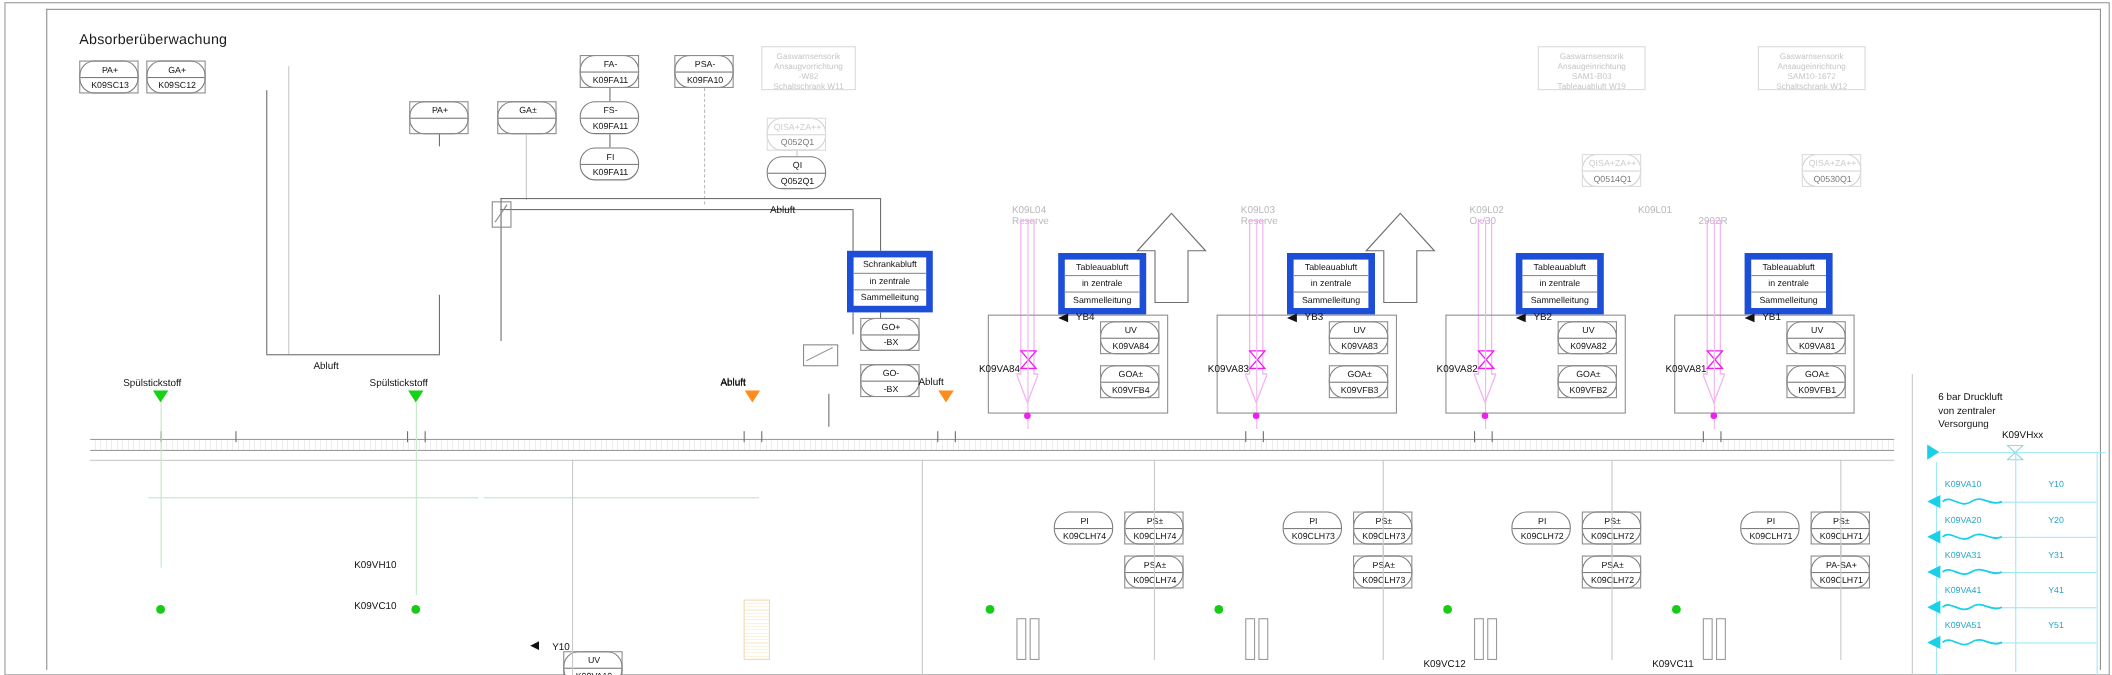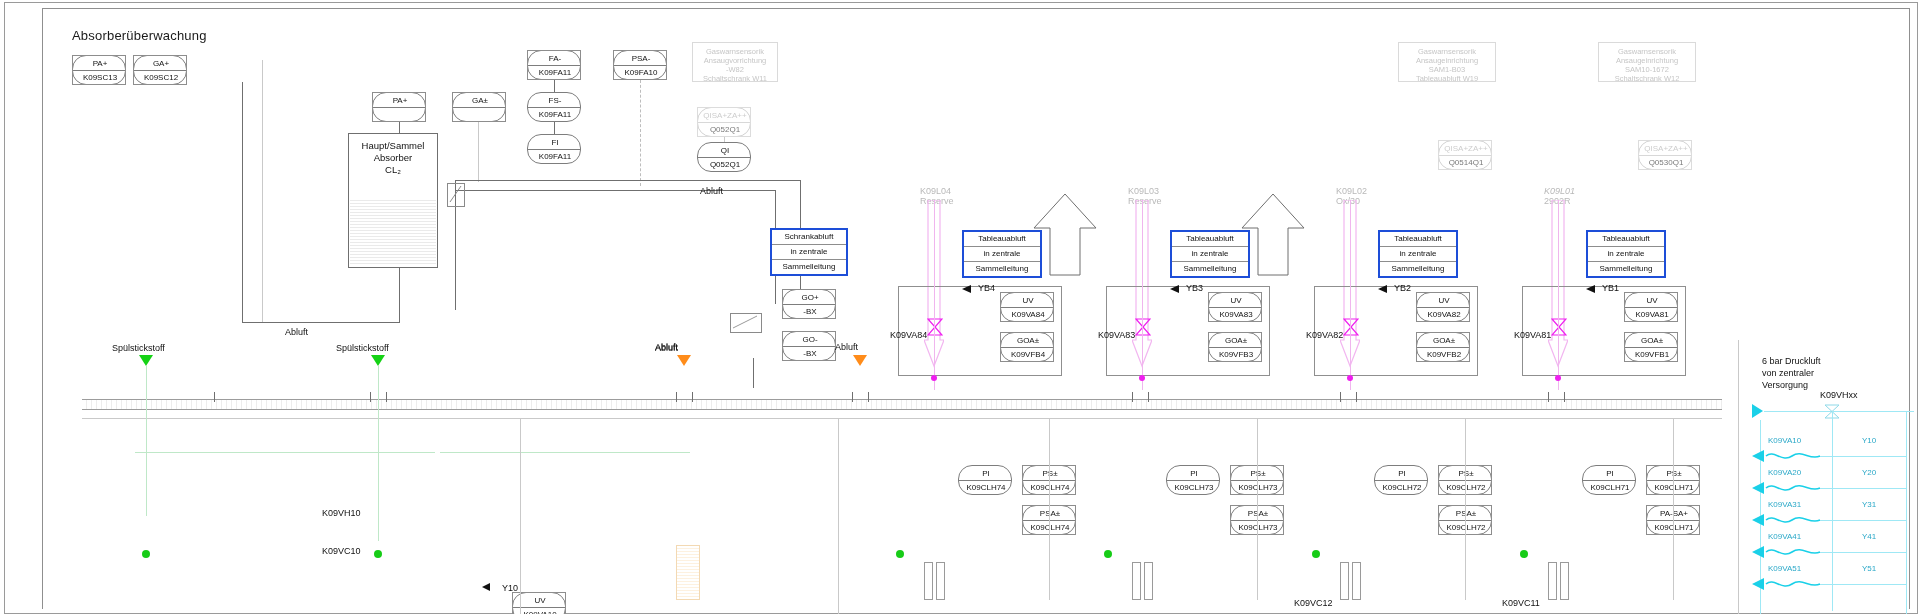--- a/index.html
+++ b/index.html
@@ -34,21 +34,21 @@
   .bub .u,.bub .l{position:absolute;left:0;width:54px;text-align:center;font-size:8px;color:#111;}
   .bub .u{top:2.5px;}
   .bub .l{top:17px;}
   .bub.g{border-color:#d2d2d2;}
   .bub.g .sq{border-color:#dcdcdc;}
   .bub.g .mid{background:#d8d8d8;}
   .bub.g .u{color:#cdcdcd;}
   .bub.g .l{color:#7a7a7a;}
 
   
-  .box3{position:absolute;width:72px;border:2px solid #1d4ed8;background:#fff;box-sizing:border-box;}
+  .box3{position:absolute;width:72px;border:6px solid #1d4ed8;background:#fff;box-sizing:border-box;}
   .box3 div{font-size:8px;text-align:center;color:#111;border-bottom:1px solid #8d8d8d;height:14px;line-height:14px;}
   .box3 div:last-child{border-bottom:none;}
 
   
   .gbox{position:absolute;border:1px solid #dadada;background:#fff;box-sizing:border-box;
         font-size:7.5px;color:#c6c6c6;text-align:center;line-height:9px;padding-top:4px;}
 
   
   .absorber{position:absolute;border:1px solid #6f6f6f;background:#fff;box-sizing:border-box;}
   .absorber .cap{position:absolute;left:0;top:6px;width:100%;text-align:center;font-size:9.5px;color:#111;line-height:12px;}
@@ -187,28 +187,20 @@
     <div>SAM1-B03</div>
     <div>Tableauabluft W19</div>
   </div>
   <div class="gbox" style="left:1598px;top:42px;width:98px;height:40px;">
     <div>Gaswarnsensorik</div>
     <div>Ansaugeinrichtung</div>
     <div>SAM10-1672</div>
     <div>Schaltschrank W12</div>
   </div>
 
-  <div class="absorber" style="left:348px;top:133px;width:90px;height:135px;">
-    <div class="cap">
-      <span>Haupt/Sammel</span><br>
-      <span>Absorber</span><br>
-      <span>CL₂</span>
-    </div>
-    <div class="hatch"></div>
-  </div>
   <div class="ln v" style="left:399px;top:122px;height:11px;"></div>
   <div class="ln v lt" style="left:478px;top:122px;height:60px;"></div>
 
   <div class="ln v" style="left:242px;top:82px;height:240px;"></div>
   <div class="ln v lt" style="left:262px;top:60px;height:262px;"></div>
   <div class="tri" style="left:235px;top:84px;border-top-color:#333;border-left-width:4px;border-right-width:4px;border-top-width:8px;transform:rotate(180deg);"></div>
 
   <div class="ln h" style="left:242px;top:322px;width:158px;"></div>
   <div class="ln v" style="left:399px;top:268px;height:54px;"></div>
   <div class="t" style="left:285px;top:327px;">Abluft</div>
@@ -494,21 +486,21 @@
       <div class="u">PSA±</div>
       <div class="l">K09CLH72</div>
     </div>
     <div class="ln v lt" style="left:1465px;top:495px;height:10px;"></div>
     <div class="dot grn" style="left:1312px;top:550px;"></div>
     <div class="t" style="left:1294px;top:598px;">K09VC12</div>
     <div class="ln v lt" style="left:1465px;top:418px;height:182px;"></div>
   </div>
 
   <div>
-    <div class="t gray" style="left:1544px;top:186px;font-style:italic;">K09L01</div>
+    <div class="t gray" style="left:1489px;top:186px;">K09L01</div>
     <div class="t gray" style="left:1544px;top:196px;">2902R</div>
     <div class="mgarrow" style="left:1548px;top:200px;">
       <svg width="20" height="168">
           <polygon points="4,0 16,0 16,140 20,140 10,166 0,140 4,140" fill="none" stroke="#f2b6f0" stroke-width="1.2"></polygon>
         </svg>
     </div>
     <div class="box3" style="left:1586px;top:230px;width:80px;">
       <div>Tableauabluft</div>
       <div>in zentrale</div>
       <div>Sammelleitung</div>

